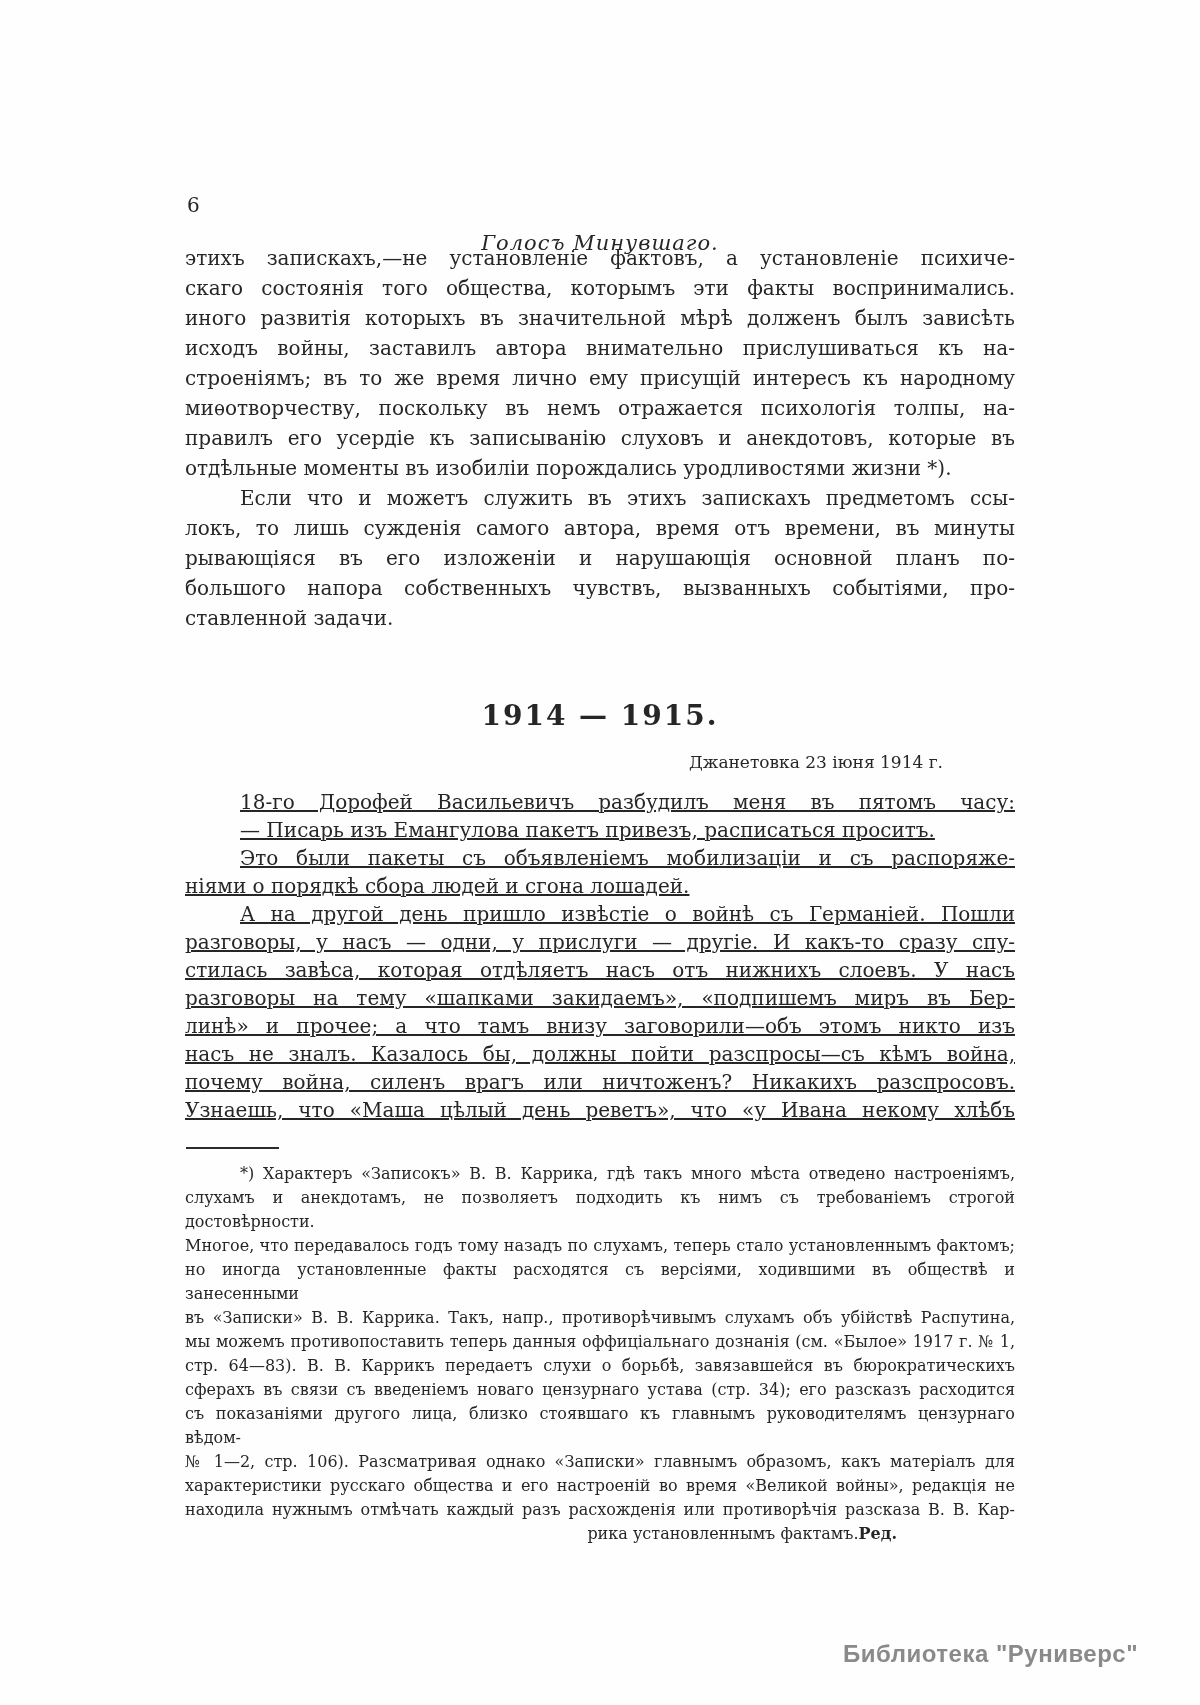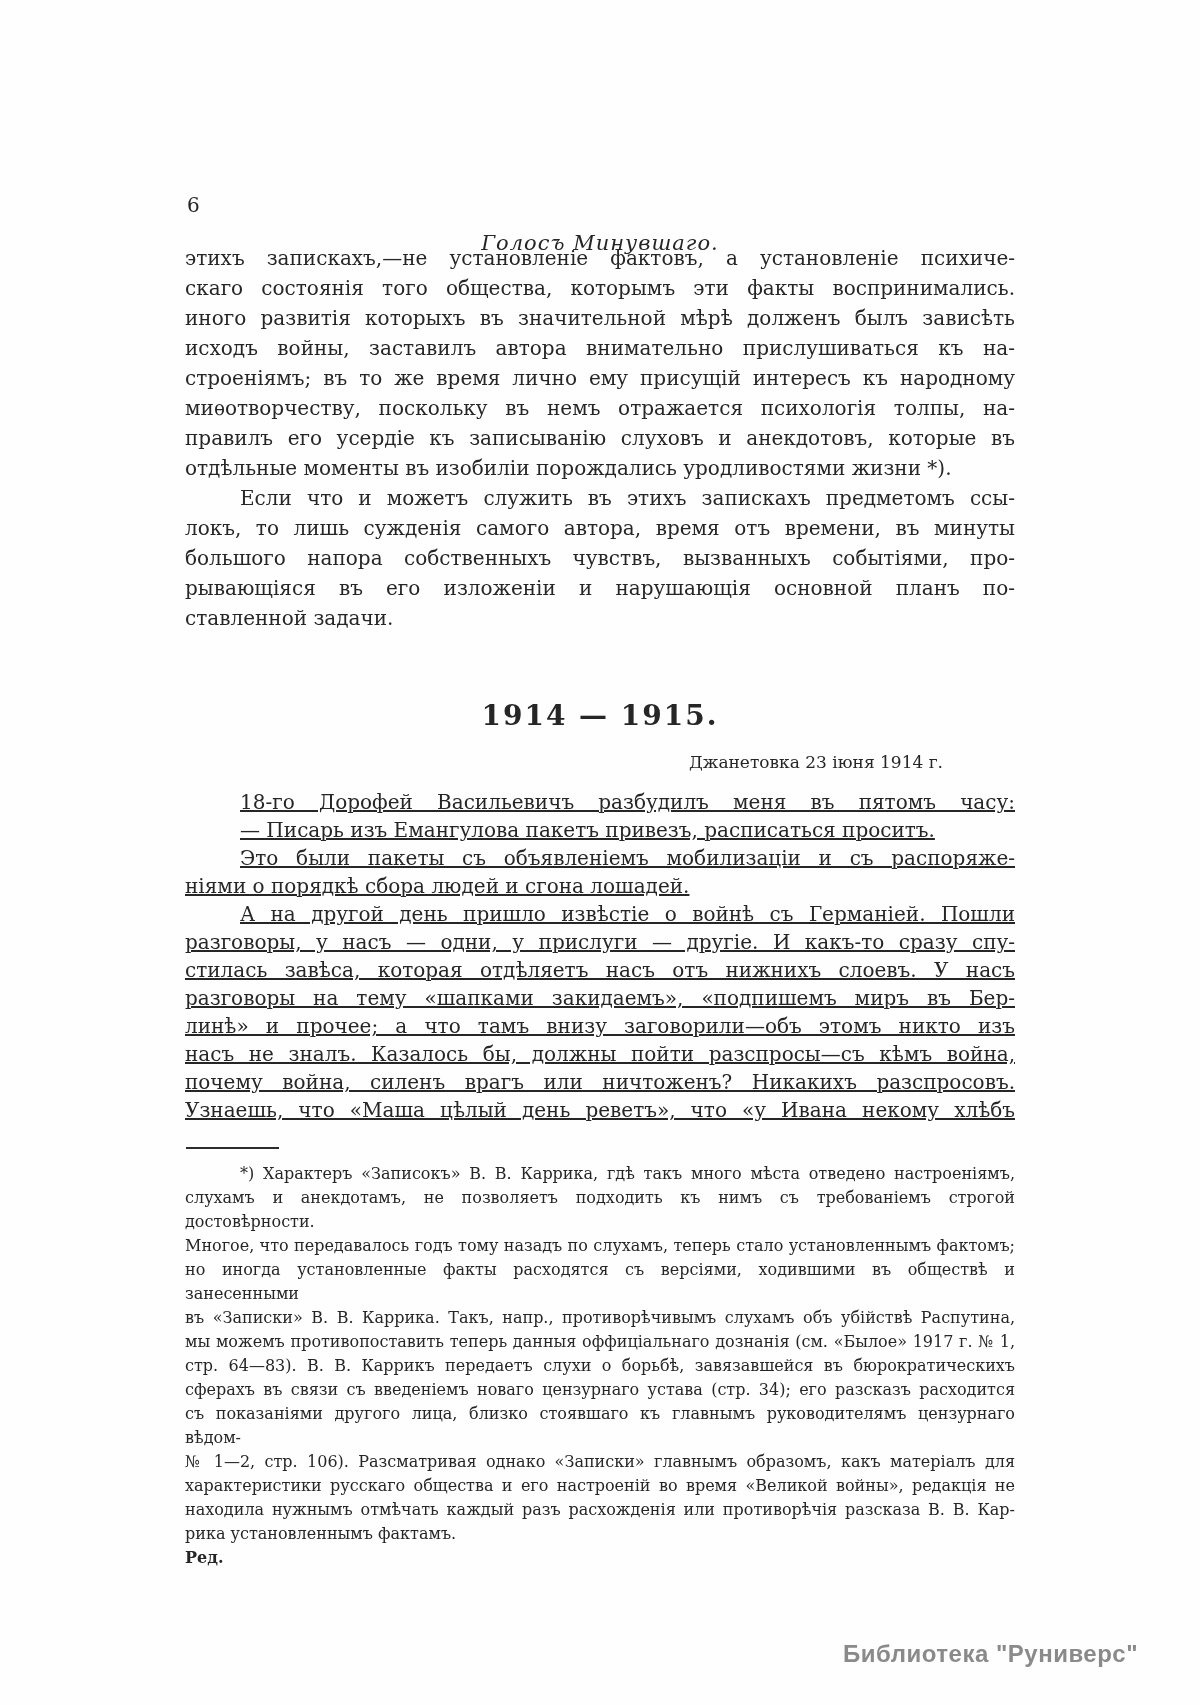--- a/index.html
+++ b/index.html
@@ -46,21 +46,21 @@
   }
 
   .fn-rule {
     position: absolute; top: 1147px; left: 186px; width: 93px;
     border-top: 2px solid #2c2c2c;
   }
   .footnote {
     position: absolute; top: 1162px; left: 185px; width: 830px;
     font-size: 16px; line-height: 24px;
   }
-  .fn-last { display: flex; justify-content: flex-end; padding-right: 118px; flex-direction: column; }
+  .fn-last { display: flex; justify-content: flex-end; padding-right: 118px; }
   .fn-sig { font-weight: bold; }
 
   .watermark {
     position: absolute; top: 1640px; left: 843px;
     font-family: "Liberation Sans", sans-serif;
     font-weight: bold; font-size: 24px; letter-spacing: 0.5px;
     color: #8a8a8a;
   }
 </style>
 </head>
@@ -77,22 +77,22 @@
       <div class="line jl">этихъ запискахъ,—не установленіе фактовъ, а установленіе психиче-</div>
       <div class="line jl">скаго состоянія того общества, которымъ эти факты воспринимались.</div>
       <div class="line jl">иного развитія которыхъ въ значительной мѣрѣ долженъ былъ зависѣть</div>
       <div class="line jl">исходъ войны, заставилъ автора внимательно прислушиваться къ на-</div>
       <div class="line jl">строеніямъ; въ то же время лично ему присущій интересъ къ народному</div>
       <div class="line jl">миѳотворчеству, поскольку въ немъ отражается психологія толпы, на-</div>
       <div class="line jl">правилъ его усердіе къ записыванію слуховъ и анекдотовъ, которые въ</div>
       <div class="line">отдѣльные моменты въ изобиліи порождались уродливостями жизни *).</div>
       <div class="line jl ind">Если что и можетъ служить въ этихъ запискахъ предметомъ ссы-</div>
       <div class="line jl">локъ, то лишь сужденія самого автора, время отъ времени, въ минуты</div>
+      <div class="line jl">рывающіяся въ его изложеніи и нарушающія основной планъ по-</div>
       <div class="line jl">большого напора собственныхъ чувствъ, вызванныхъ событіями, про-</div>
-      <div class="line jl">рывающіяся въ его изложеніи и нарушающія основной планъ по-</div>
       <div class="line">ставленной задачи.</div>
     </div>
 
   <div class="heading scan-text">1914 — 1915.</div>
 
   <div class="dateline scan-text">Джанетовка 23 іюня 1914 г.</div>
 
   <div class="block narrative scan-text">
       <div class="line jl ind">18-го Дорофей Васильевичъ разбудилъ меня въ пятомъ часу:</div>
       <div class="line ind">— Писарь изъ Емангулова пакетъ привезъ, расписаться проситъ.</div>

